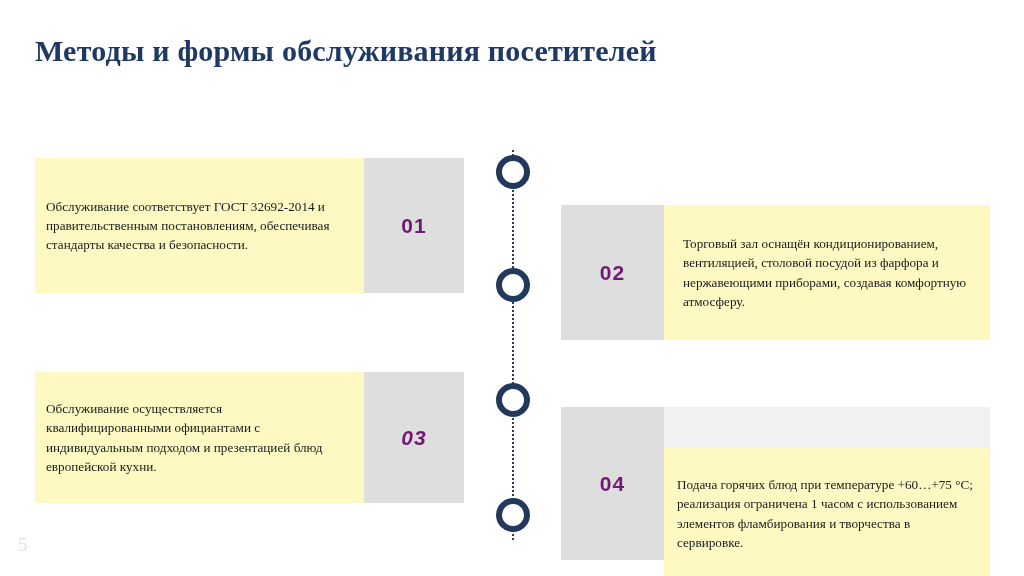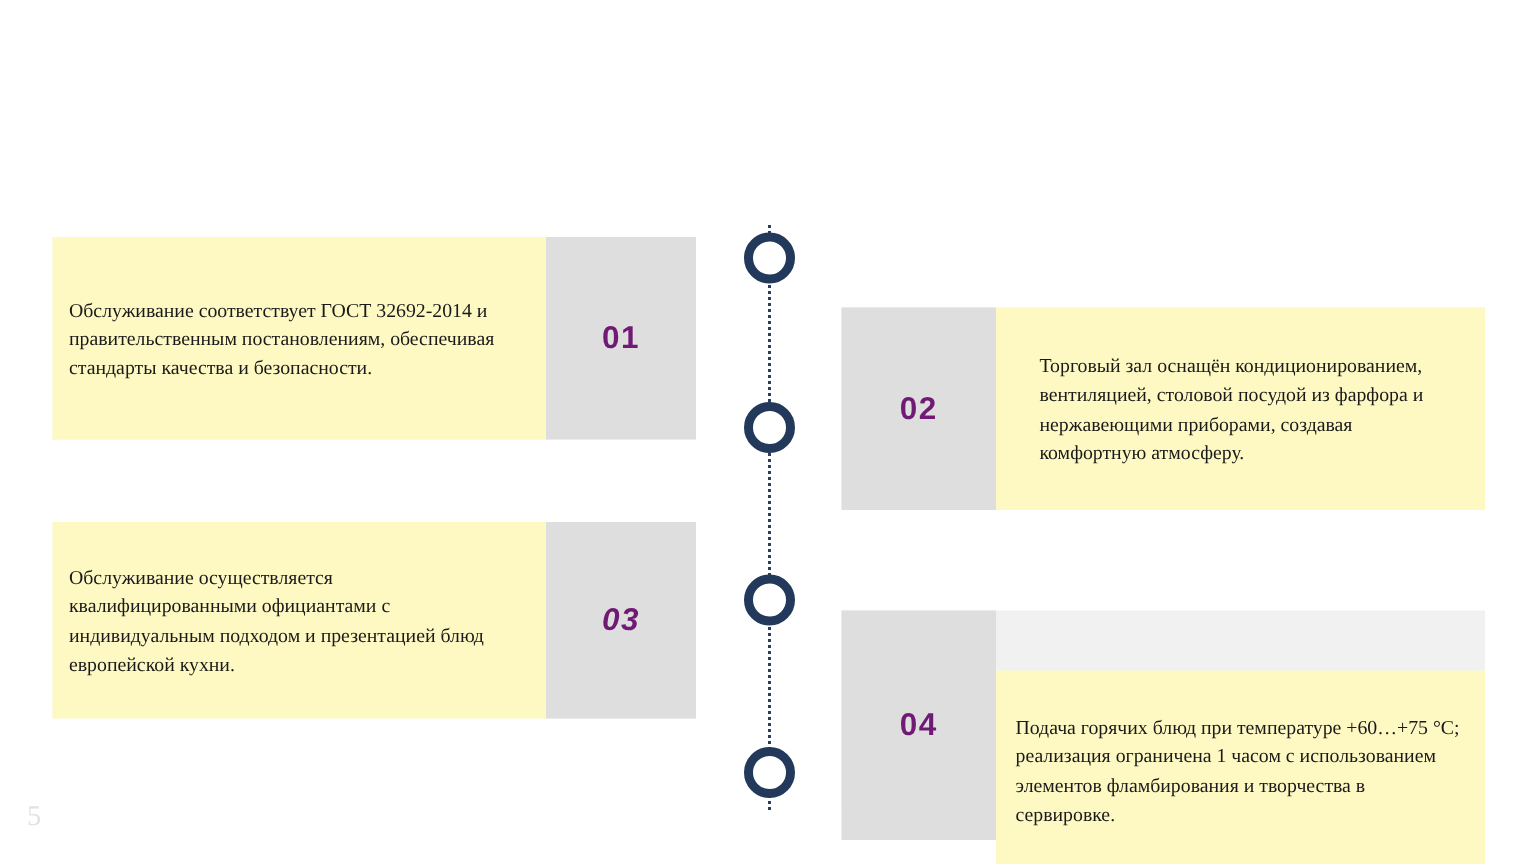--- a/index.html
+++ b/index.html
@@ -110,26 +110,26 @@
   #card-01 .card-num  { width: 100px; height: 135px; }
 
   
   #card-02 {
     left: 561px;
     top: 205px;
     width: 429px;
     height: 135px;
   }
   #card-02 .card-num  { width: 103px; height: 135px; }
-  #card-02 .card-text { width: 326px; height: 135px; padding: 0 14px 0 29px; justify-content: center; }
+  #card-02 .card-text { width: 326px; height: 135px; padding: 0 14px 0 19px; justify-content: center; }
 
   
   #card-03 {
     left: 35px;
-    top: 348px;
+    top: 372px;
     width: 429px;
     height: 131px;
   }
   #card-03 .card-text { width: 329px; height: 131px; padding: 0 14px 0 11px; }
   #card-03 .card-num  { width: 100px; height: 131px; font-style: italic; }
 
   
   #card-04 {
     left: 561px;
     top: 407px;
@@ -147,20 +147,21 @@
     font-family: "Liberation Serif", "DejaVu Serif", serif;
     font-size: 19px;
     color: #E2E2E2;
   }
 </style>
 </head>
 <body>
 
 <div class="slide">
 
+  <div class="slide-title">Методы и формы обслуживания посетителей</div>
 
   <div class="timeline">
     <div class="timeline-line"></div>
     <div class="timeline-node node-1"></div>
     <div class="timeline-node node-2"></div>
     <div class="timeline-node node-3"></div>
     <div class="timeline-node node-4"></div>
   </div>
 
   <div class="card" id="card-01">

